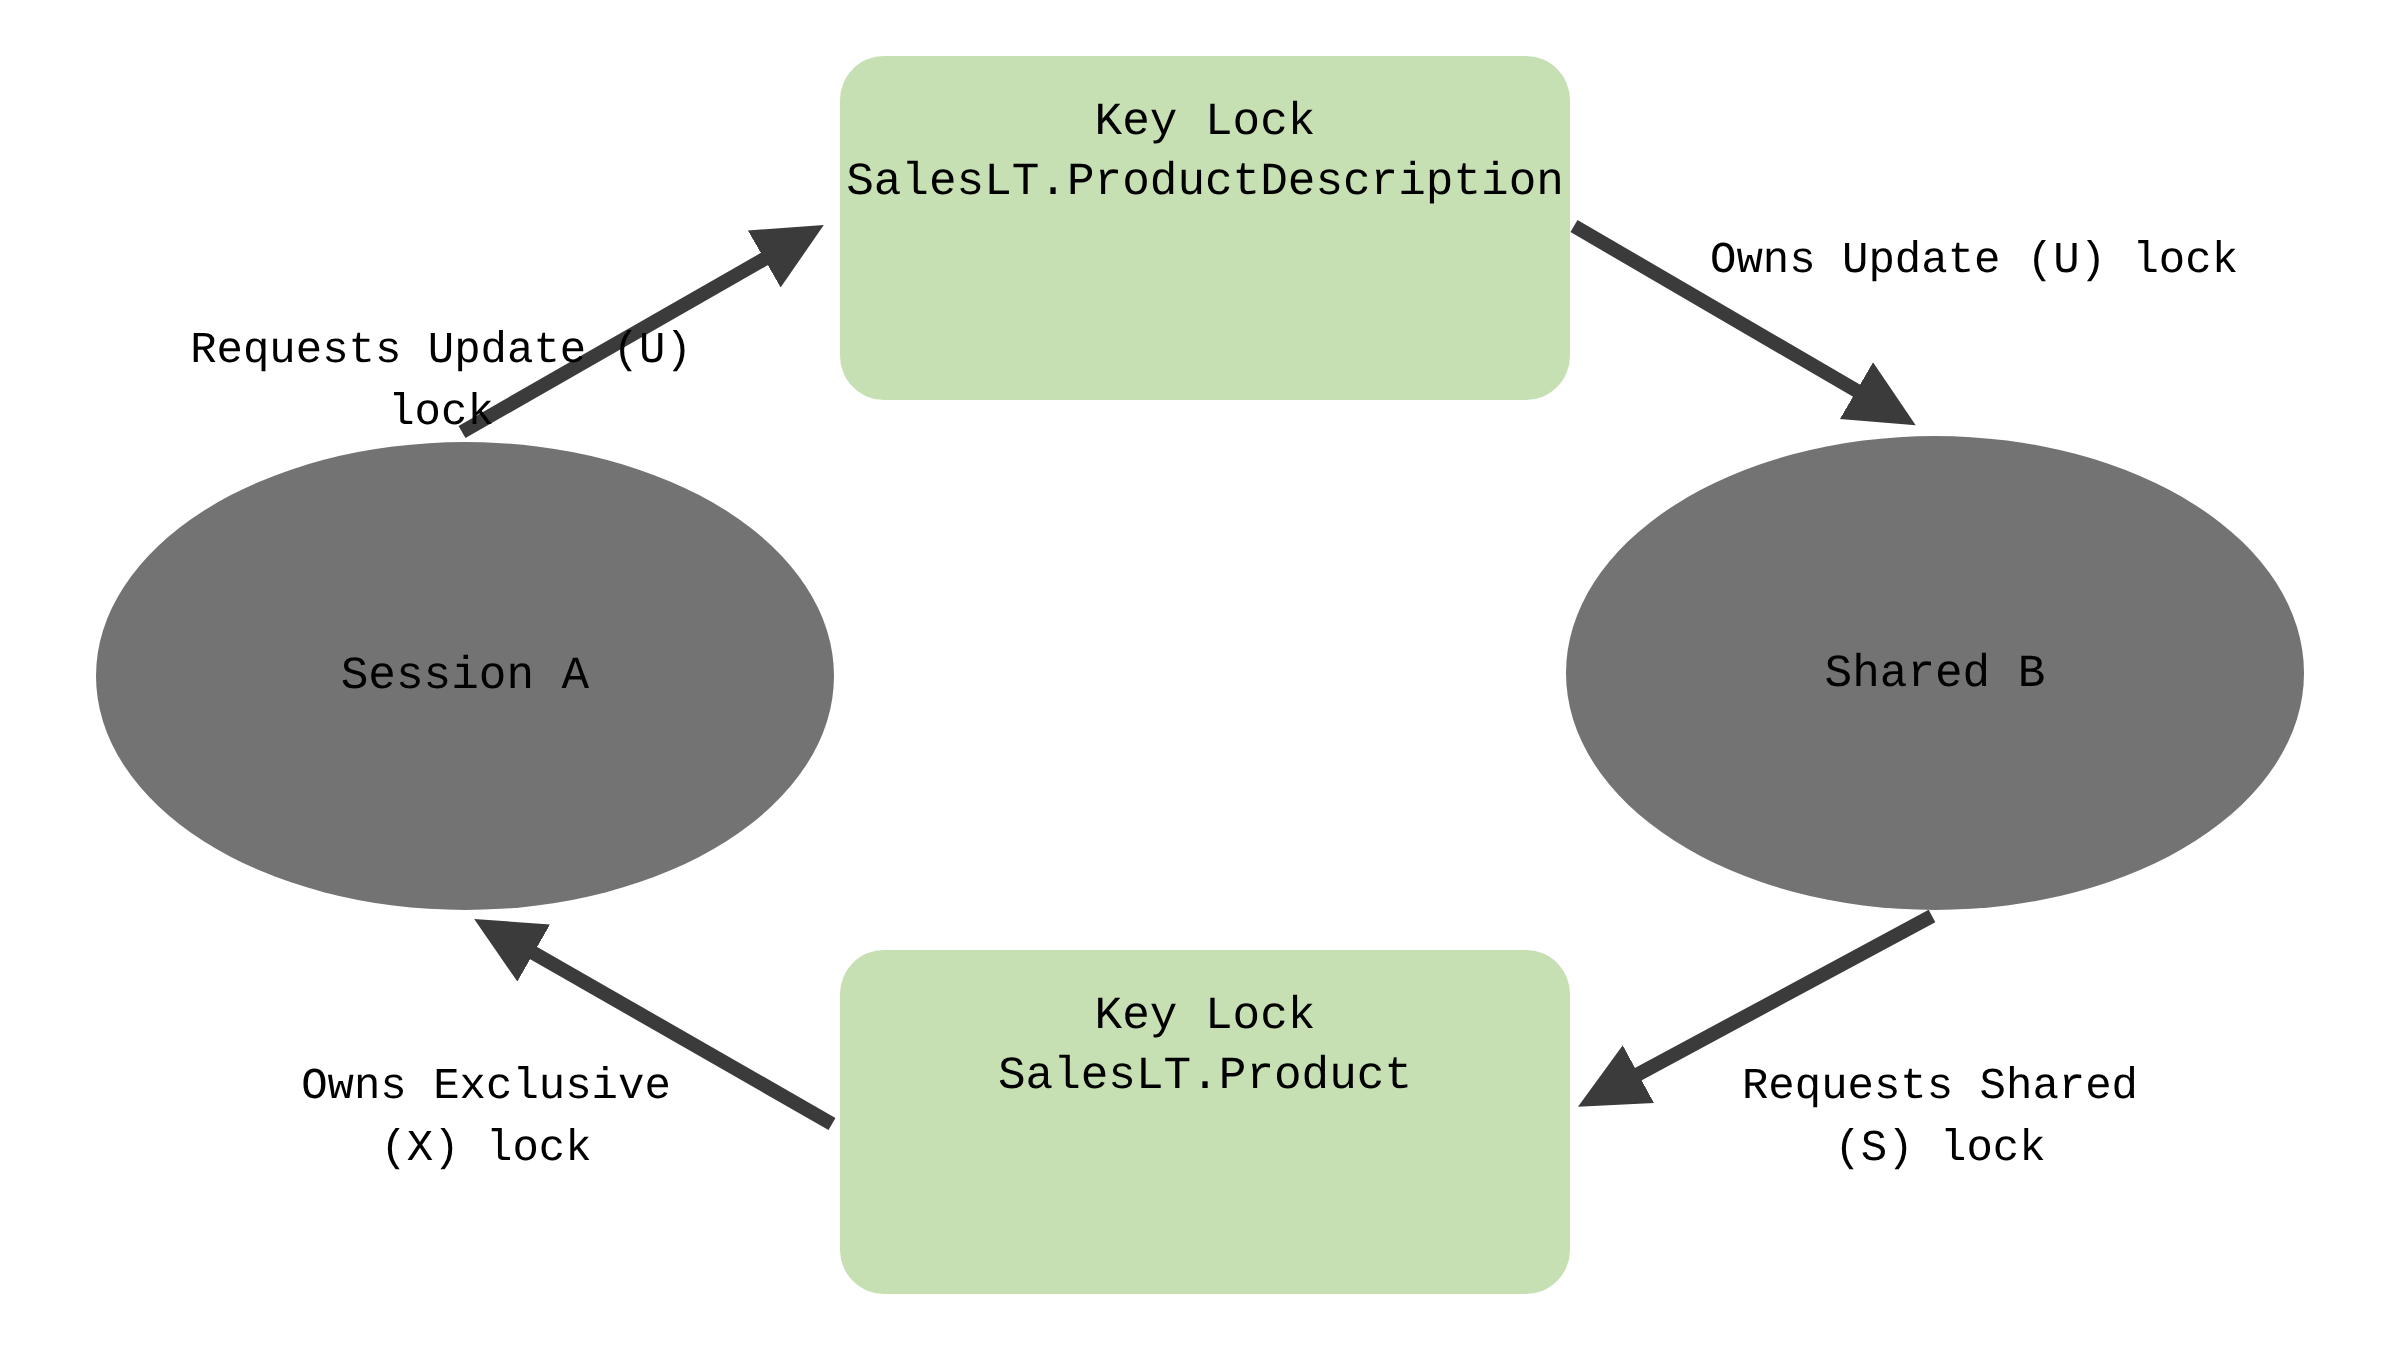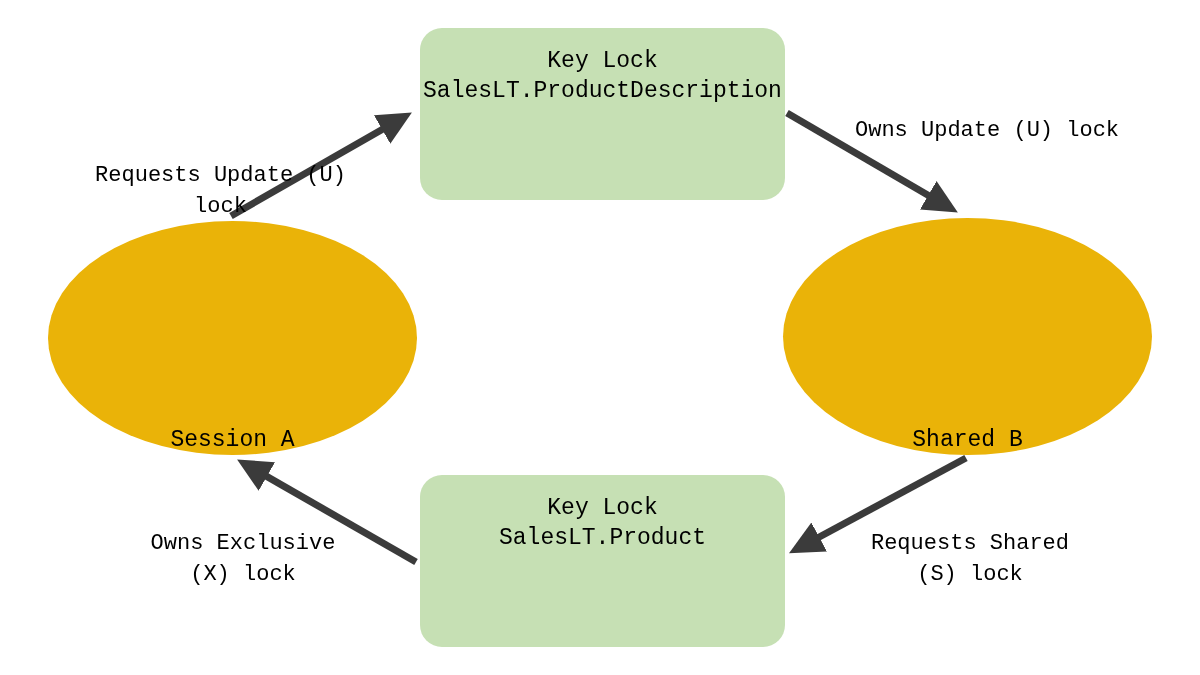--- a/index.html
+++ b/index.html
@@ -53,24 +53,24 @@
     color: #000;
     text-align: center;
   }
   #box-top    { left: 420px; top: 28px;  width: 365px; height: 172px; }
   #box-bottom { left: 420px; top: 475px; width: 365px; height: 172px; }
 
   
   .session-ellipse {
     position: absolute;
     box-sizing: border-box;
-    background: #eab308;
+    background: #737373;
     border-radius: 50%;
     display: flex;
-    align-items: flex-end;
+    align-items: center;
     justify-content: center;
   }
   .session-ellipse .session-label {
     font-size: 23px;
     line-height: 30px;
     color: #000;
     text-align: center;
   }
   #session-a { left: 48px;  top: 221px; width: 369px; height: 234px; }
   #session-b { left: 783px; top: 218px; width: 369px; height: 237px; }

